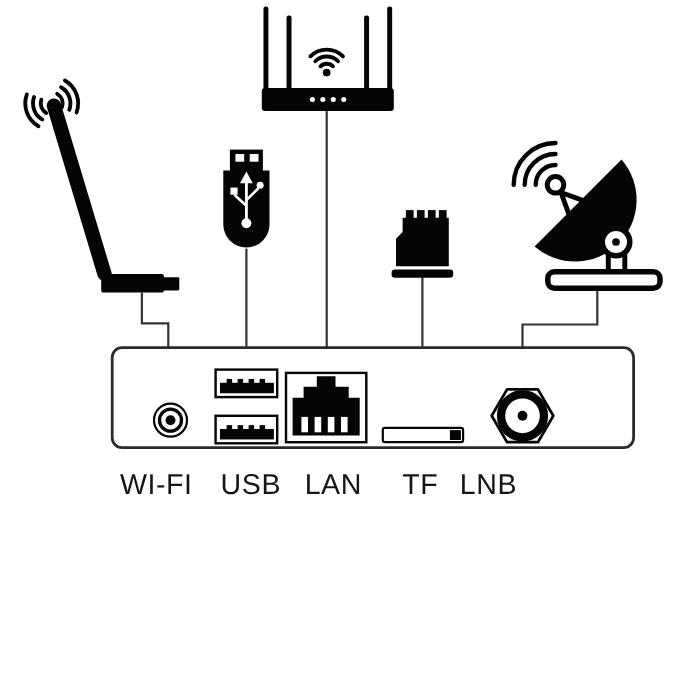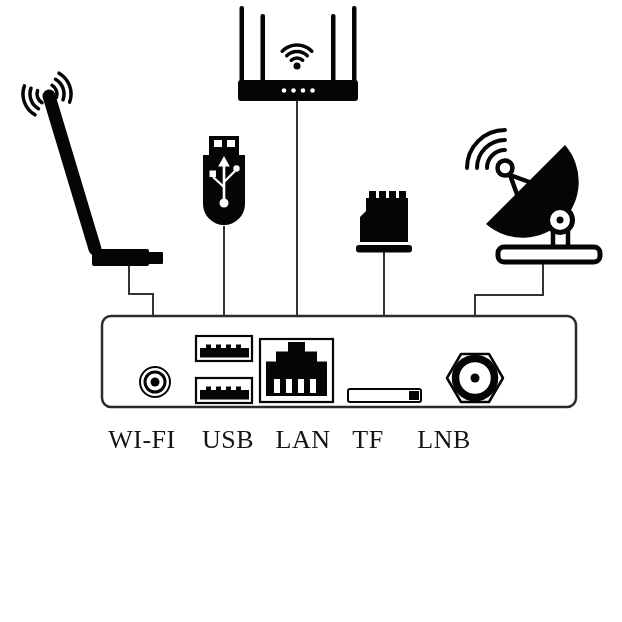--- a/index.html
+++ b/index.html
@@ -1,28 +1,28 @@
 <!DOCTYPE html>
 <html><head>
 <meta charset="utf-8">
 <style>
   html,body{margin:0;padding:0;background:#ffffff;}
   .canvas{
     position:relative;width:622px;height:485px;background:#ffffff;overflow:hidden;
-    font-family:Liberation Serif, serif;
+    font-family:Liberation Sans, sans-serif;
   }
   .diagram-svg{position:absolute;left:0;top:0;}
   .port-label{
     position:absolute;top:426px;transform:translateX(-50%);
     font-size:26px;line-height:28px;color:#151515;letter-spacing:0.5px;white-space:nowrap;
   }
   .port-label.l-wifi{left:142px;}
   .port-label.l-usb{left:228px;}
   .port-label.l-lan{left:303px;}
-  .port-label.l-tf{left:368px;text-align:right;}
+  .port-label.l-tf{left:382px;text-align:right;}
   .port-label.l-lnb{left:444px;}
   .title{
     position:absolute;left:297px;top:571px;transform:translateX(-50%);
     font-size:36px;color:#222222;letter-spacing:0.5px;white-space:nowrap;
   }
 </style>
 </head>
 <body>
 
 <div class="canvas">

